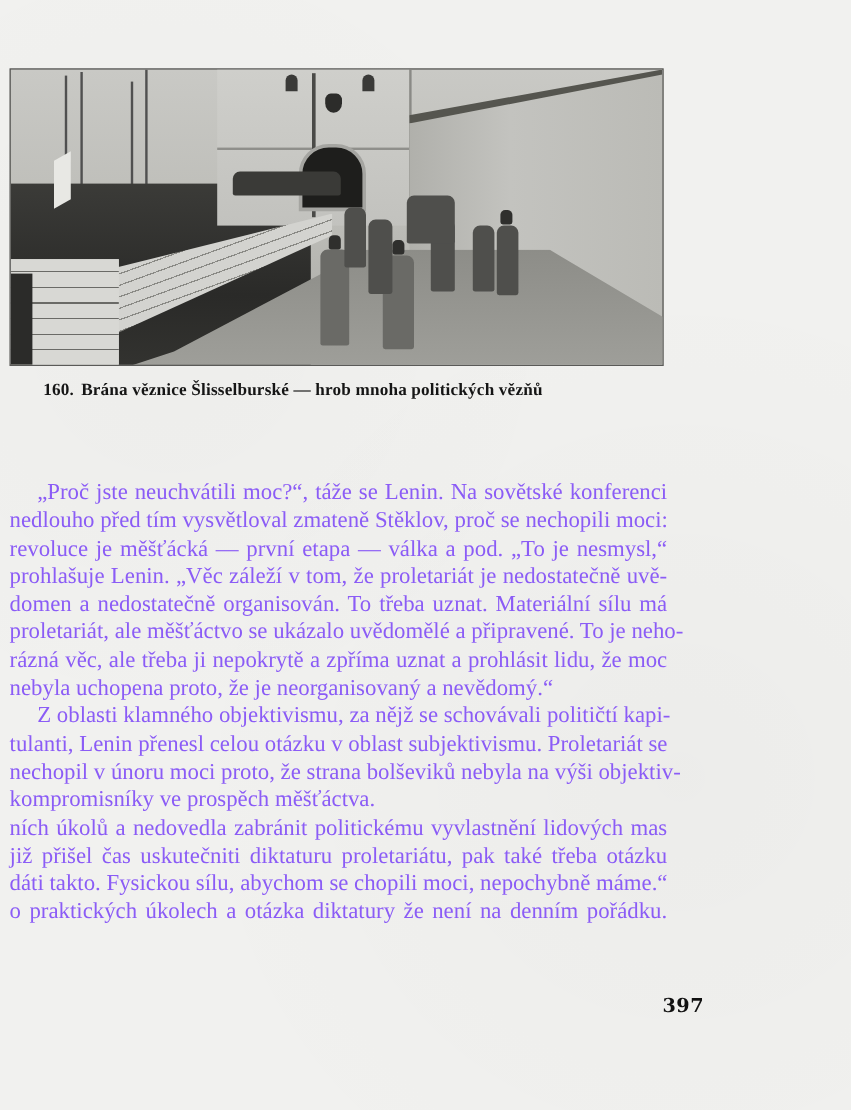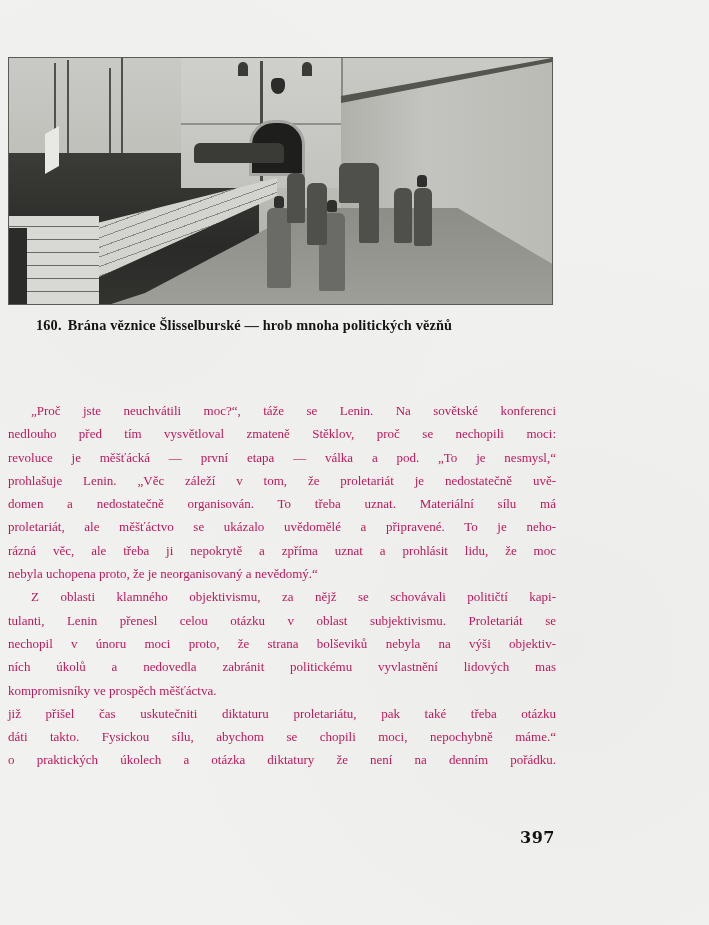--- a/index.html
+++ b/index.html
@@ -119,40 +119,40 @@
       letter-spacing: 0.15px;
       color: #151515;
       white-space: nowrap;
     }
     .caption .num { margin-right: 6px; margin-left: 28px; }
     
     .body-text {
       position: absolute;
       left: 8px; top: 399px;
       width: 548px;
-      font-size: 13px;
+      font-size: 19px;
       line-height: 23.3px;
-      color: #be185d;
+      color: #8b5cf6;
     }
     .line {
       display: block;
       white-space: nowrap;
       text-align: justify;
       text-align-last: justify;
       height: 23.3px;
     }
     .line.last {
       text-align-last: left;
     }
     .line.indent {
       padding-left: 23px;
     }
     .page-number {
       position: absolute;
-      left: 520px; top: 828px;
+      left: 552px; top: 828px;
       font-family: "DejaVu Serif", "Liberation Serif", serif;
       font-weight: bold;
       font-size: 16px;
       color: #111;
       letter-spacing: 0.5px;
     }
   </style>
 </head>
 <body>
 
@@ -202,20 +202,20 @@
   <span class="line">nedlouho před tím vysvětloval zmateně Stěklov, proč se nechopili moci:</span>
   <span class="line">revoluce je měšťácká — první etapa — válka a pod. „To je nesmysl,“</span>
   <span class="line">prohlašuje Lenin. „Věc záleží v tom, že proletariát je nedostatečně uvě-</span>
   <span class="line">domen a nedostatečně organisován. To třeba uznat. Materiální sílu má</span>
   <span class="line">proletariát, ale měšťáctvo se ukázalo uvědomělé a připravené. To je neho-</span>
   <span class="line">rázná věc, ale třeba ji nepokrytě a zpříma uznat a prohlásit lidu, že moc</span>
   <span class="line last">nebyla uchopena proto, že je neorganisovaný a nevědomý.“</span>
   <span class="line indent">Z oblasti klamného objektivismu, za nějž se schovávali političtí kapi-</span>
   <span class="line">tulanti, Lenin přenesl celou otázku v oblast subjektivismu. Proletariát se</span>
   <span class="line">nechopil v únoru moci proto, že strana bolševiků nebyla na výši objektiv-</span>
+  <span class="line last">kompromisníky ve prospěch měšťáctva.</span>
   <span class="line">ních úkolů a nedovedla zabránit politickému vyvlastnění lidových mas</span>
-  <span class="line last">kompromisníky ve prospěch měšťáctva.</span>
   <span class="line">již přišel čas uskutečniti diktaturu proletariátu, pak také třeba otázku</span>
   <span class="line">dáti takto. Fysickou sílu, abychom se chopili moci, nepochybně máme.“</span>
   <span class="line">o praktických úkolech a otázka diktatury že není na denním pořádku.</span>
 </div>
 
 <div class="page-number">397</div>
 
 </body></html>

